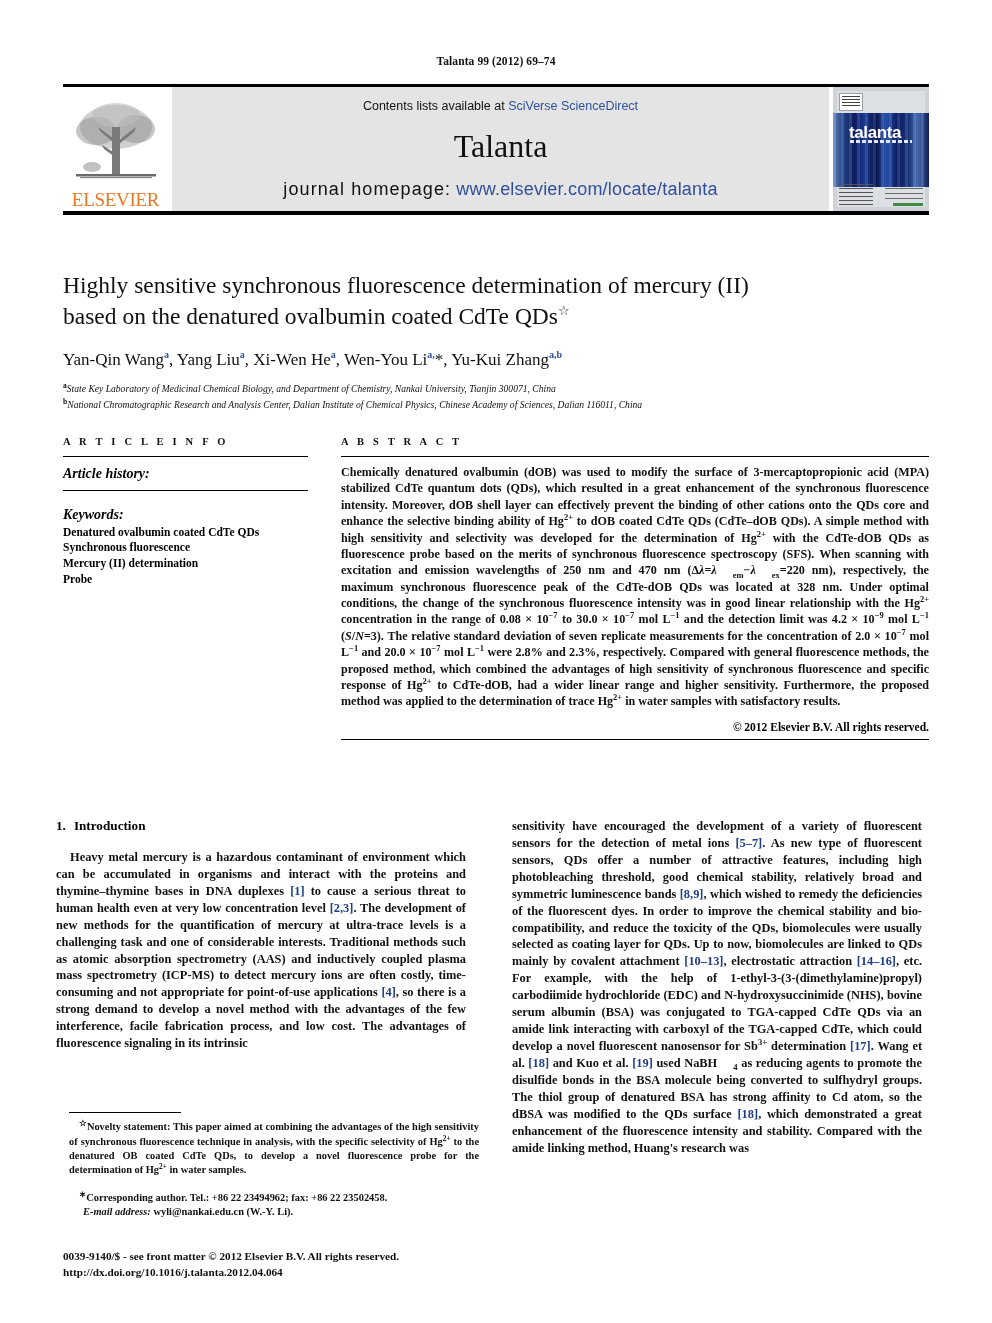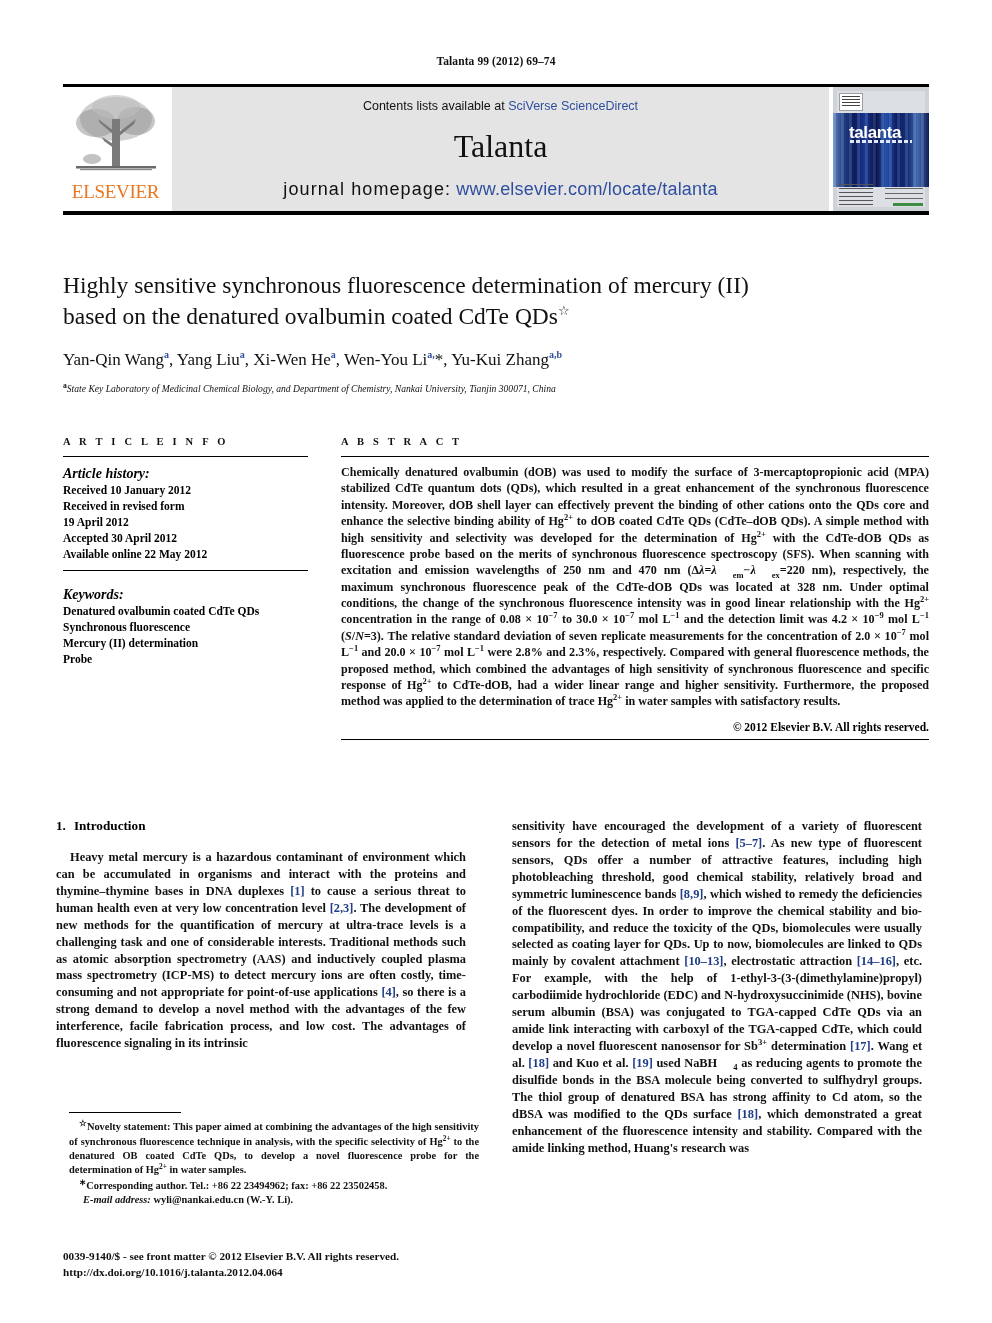--- a/index.html
+++ b/index.html
@@ -62,21 +62,21 @@
   }
   .elsevier-logo {
     width: 105px;
     flex: 0 0 105px;
     background: #fff;
     position: relative;
     display: flex;
     flex-direction: column;
     justify-content: flex-end;
     align-items: center;
-    padding-bottom: 10px;
+    padding-bottom: 2px;
     box-sizing: border-box;
   }
   .tree-svg { display:block; }
   .elsevier-word {
     font-family: "Liberation Serif", serif;
     font-size: 19px;
     letter-spacing: -0.3px;
     color: #E87722;
     line-height: 1;
     margin-top: 1px;
@@ -410,37 +410,31 @@
       <span>Highly sensitive synchronous fluorescence determination of mercury (II)</span><br>
       <span>based on the denatured ovalbumin coated CdTe QDs</span><span class="star-sup">☆</span>
     </h1>
 
     <div class="authors">
       <span><span>Yan-Qin Wang</span><span class="aff-sup">a</span><span>, </span></span><span><span>Yang Liu</span><span class="aff-sup">a</span><span>, </span></span><span><span>Xi-Wen He</span><span class="aff-sup">a</span><span>, </span></span><span><span>Wen-You Li</span><span class="aff-sup">a,</span><span>*</span><span>, </span></span><span><span>Yu-Kui Zhang</span><span class="aff-sup">a,b</span></span>
     </div>
 
     <div class="affil">
       <div><span class="lbl">a</span><span>State Key Laboratory of Medicinal Chemical Biology, and Department of Chemistry, Nankai University, Tianjin 300071, China</span></div>
+      <div><span class="lbl">b</span><span>National Chromatographic Research and Analysis Center, Dalian Institute of Chemical Physics, Chinese Academy of Sciences, Dalian 116011, China</span></div>
     </div>
   </div>
 
   <div class="infoabs">
 
     <div class="col-info">
       <div class="sect-head">A R T I C L E   I N F O</div>
       <div class="hr-thin"></div>
       <div class="hist-block">
         <div class="hist-title">Article history:</div>
-        <div class="hist-list">
-          <div>Received 10 January 2012</div>
-          <div>Received in revised form</div>
-          <div>19 April 2012</div>
-          <div>Accepted 30 April 2012</div>
-          <div>Available online 22 May 2012</div>
-        </div>
       </div>
       <div class="hr-thin"></div>
       <div class="kw-block">
         <div class="kw-title">Keywords:</div>
         <div class="kw-list">
           <div>Denatured ovalbumin coated CdTe QDs</div>
           <div>Synchronous fluorescence</div>
           <div>Mercury (II) determination</div>
           <div>Probe</div>
         </div>
@@ -493,21 +487,21 @@
         sensitivity have encouraged the development of a variety of fluorescent sensors for the detection of metal ions <span class="ref">[5–7]</span>. As new type of fluorescent sensors, QDs offer a number of attractive features, including high photobleaching threshold, good chemical stability, relatively broad and symmetric luminescence bands <span class="ref">[8,9]</span>, which wished to remedy the deficiencies of the fluorescent dyes. In order to improve the chemical stability and bio-compatibility, and reduce the toxicity of the QDs, biomolecules were usually selected as coating layer for QDs. Up to now, biomolecules are linked to QDs mainly by covalent attachment <span class="ref">[10–13]</span>, electrostatic attraction <span class="ref">[14–16]</span>, etc. For example, with the help of 1-ethyl-3-(3-(dimethylamine)propyl) carbodiimide hydrochloride (EDC) and N-hydroxysuccinimide (NHS), bovine serum albumin (BSA) was conjugated to TGA-capped CdTe QDs via an amide link interacting with carboxyl of the TGA-capped CdTe, which could develop a novel fluorescent nanosensor for Sb<sup>3+</sup> determination <span class="ref">[17]</span>. Wang et al. <span class="ref">[18]</span> and Kuo et al. <span class="ref">[19]</span> used NaBH<sub>4</sub> as reducing agents to promote the disulfide bonds in the BSA molecule being converted to sulfhydryl groups. The thiol group of denatured BSA has strong affinity to Cd atom, so the dBSA was modified to the QDs surface <span class="ref">[18]</span>, which demonstrated a great enhancement of the fluorescence intensity and stability. Compared with the amide linking method, Huang's research was
       </p>
     </div>
   </div>
 
   <div class="footnotes">
     <div class="fn-rule"></div>
     <div class="fn fn-indent">
       <span class="mark">☆</span>Novelty statement: This paper aimed at combining the advantages of the high sensitivity of synchronous fluorescence technique in analysis, with the specific selectivity of Hg<sup>2+</sup> to the denatured OB coated CdTe QDs, to develop a novel fluorescence probe for the determination of Hg<sup>2+</sup> in water samples.
     </div>
-    <div class="fn fn-indent" style="text-align:left;">
+    <div class="fn fn-indent" style="text-align:left;margin-top:12px;">
       <span class="mark">∗</span><span>Corresponding author. Tel.: +86 22 23494962; fax: +86 22 23502458.</span>
     </div>
     <div class="fn" style="text-align:left; text-indent:14px;">
       <span class="fn-italic">E-mail address:</span>
       <span>wyli@nankai.edu.cn (W.-Y. Li).</span>
     </div>
   </div>
 
   <div class="imprint">
     <div>0039-9140/$ - see front matter © 2012 Elsevier B.V. All rights reserved.</div>

